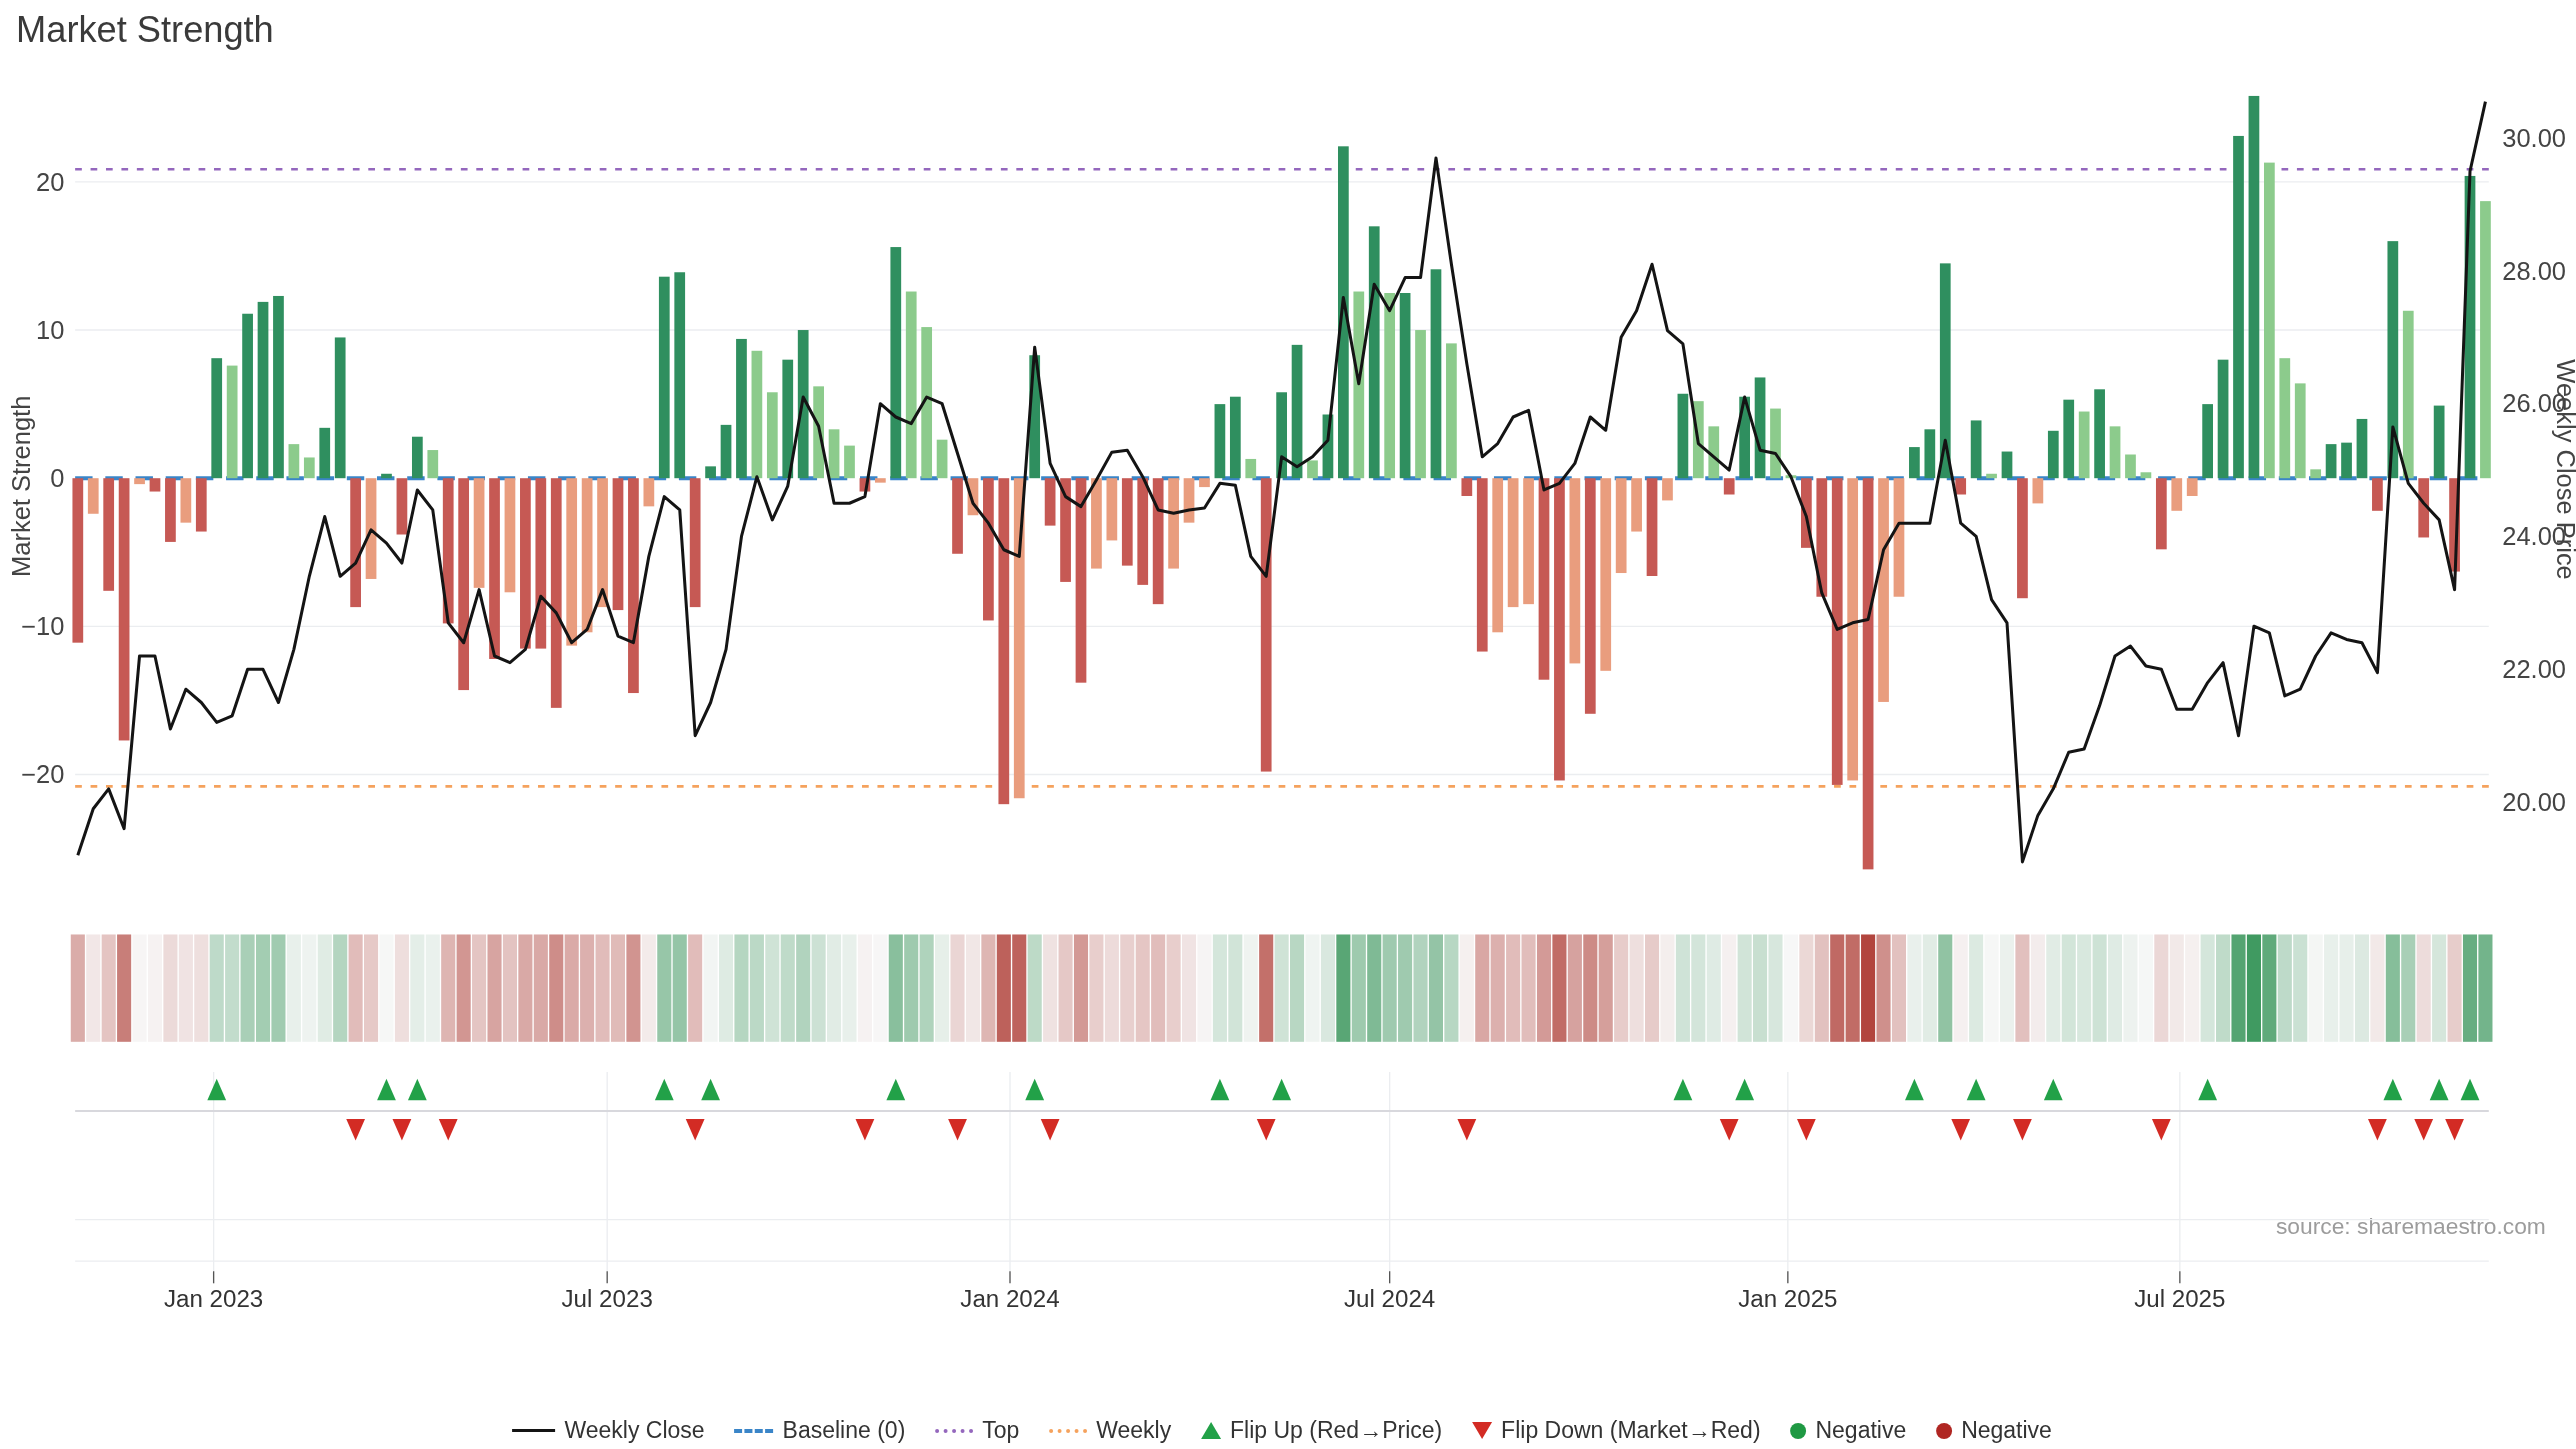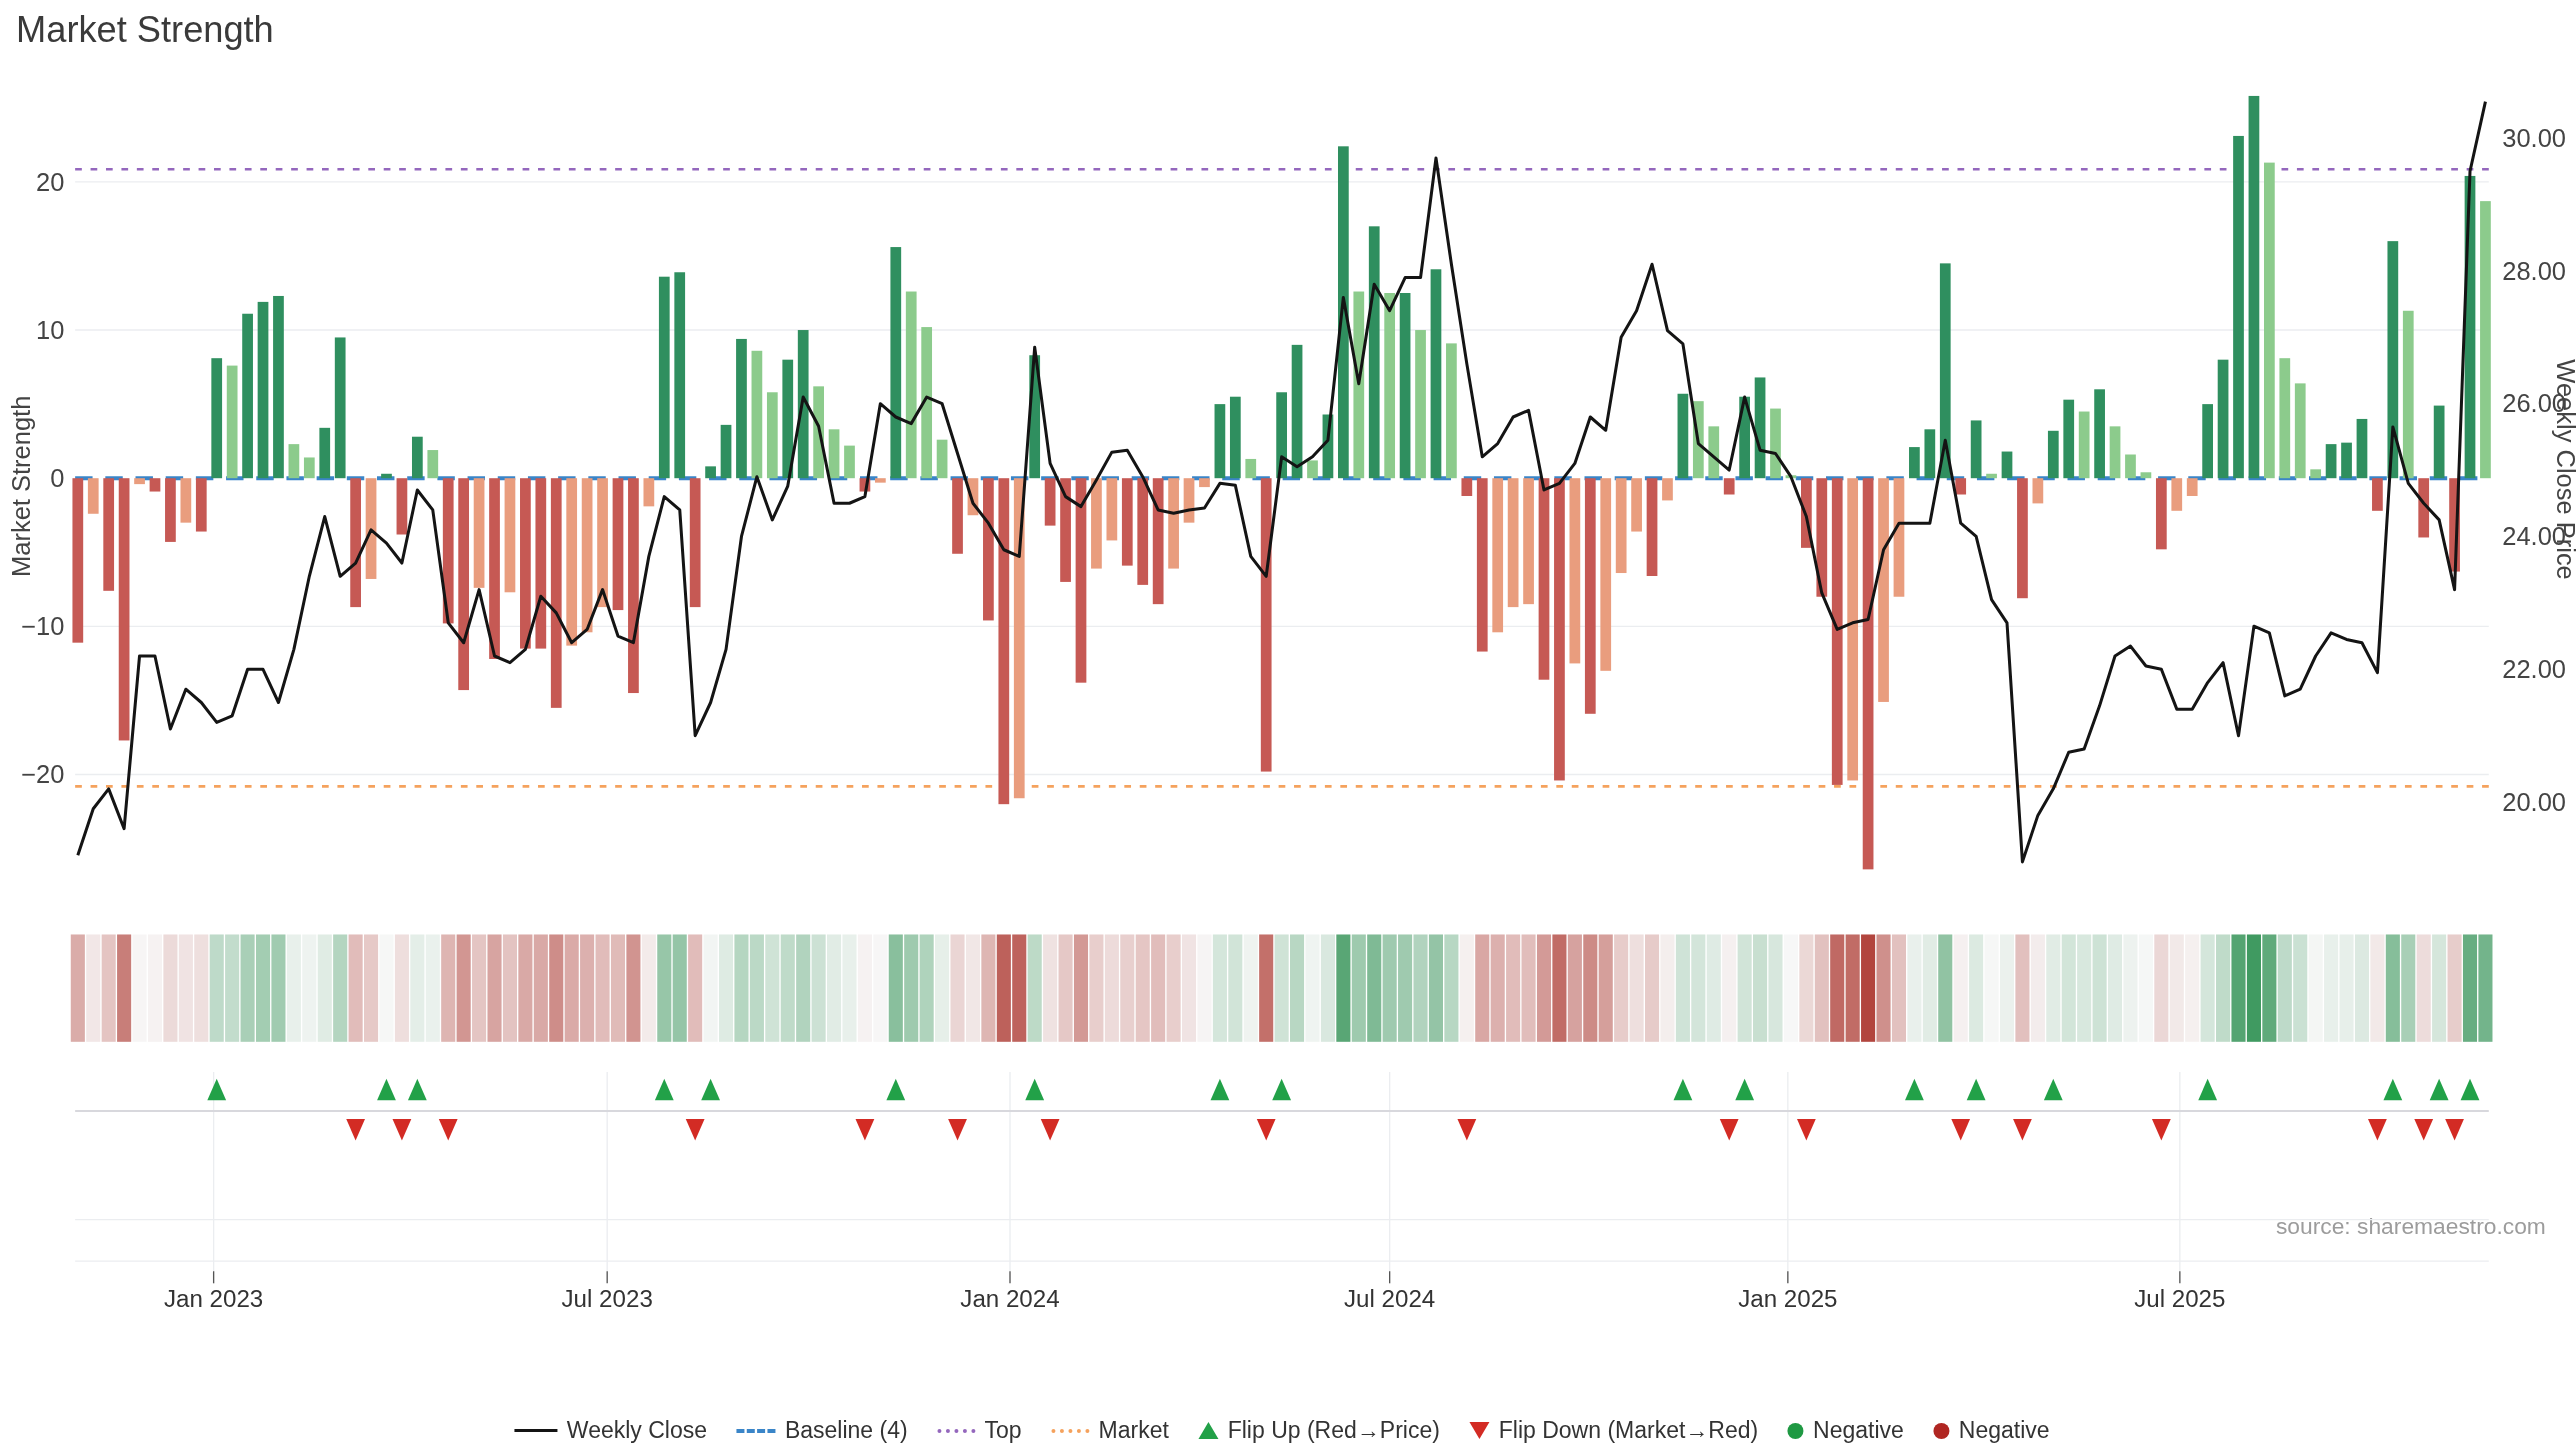--- a/index.html
+++ b/index.html
@@ -429,29 +429,29 @@
         <text x="3249.4730769230764" y="1948" font-size="36" fill="#333333" text-anchor="middle">Jul 2025</text>
       </g>
   </svg>
   <div id="legend">
       <div class="legend-item">
         <span class="lm-line"></span>
         <span>Weekly Close</span>
       </div>
       <div class="legend-item">
         <span class="lm-dash" style="border-top-color: rgb(58, 133, 200);"></span>
-        <span>Baseline (4)</span>
+        <span>Baseline (0)</span>
       </div>
       <div class="legend-item">
         <span class="lm-dot" style="border-top-color: rgb(148, 103, 189);"></span>
         <span>Top</span>
       </div>
       <div class="legend-item">
         <span class="lm-dot" style="border-top-color: rgb(245, 162, 93);"></span>
-        <span>Market</span>
+        <span>Weekly</span>
       </div>
       <div class="legend-item">
         <span class="lm-tri-up" style="border-bottom-color: rgb(34, 161, 72);"></span>
         <span>Flip Up (Red→Price)</span>
       </div>
       <div class="legend-item">
         <span class="lm-tri-down" style="border-top-color: rgb(211, 43, 36);"></span>
         <span>Flip Down (Market→Red)</span>
       </div>
       <div class="legend-item">

